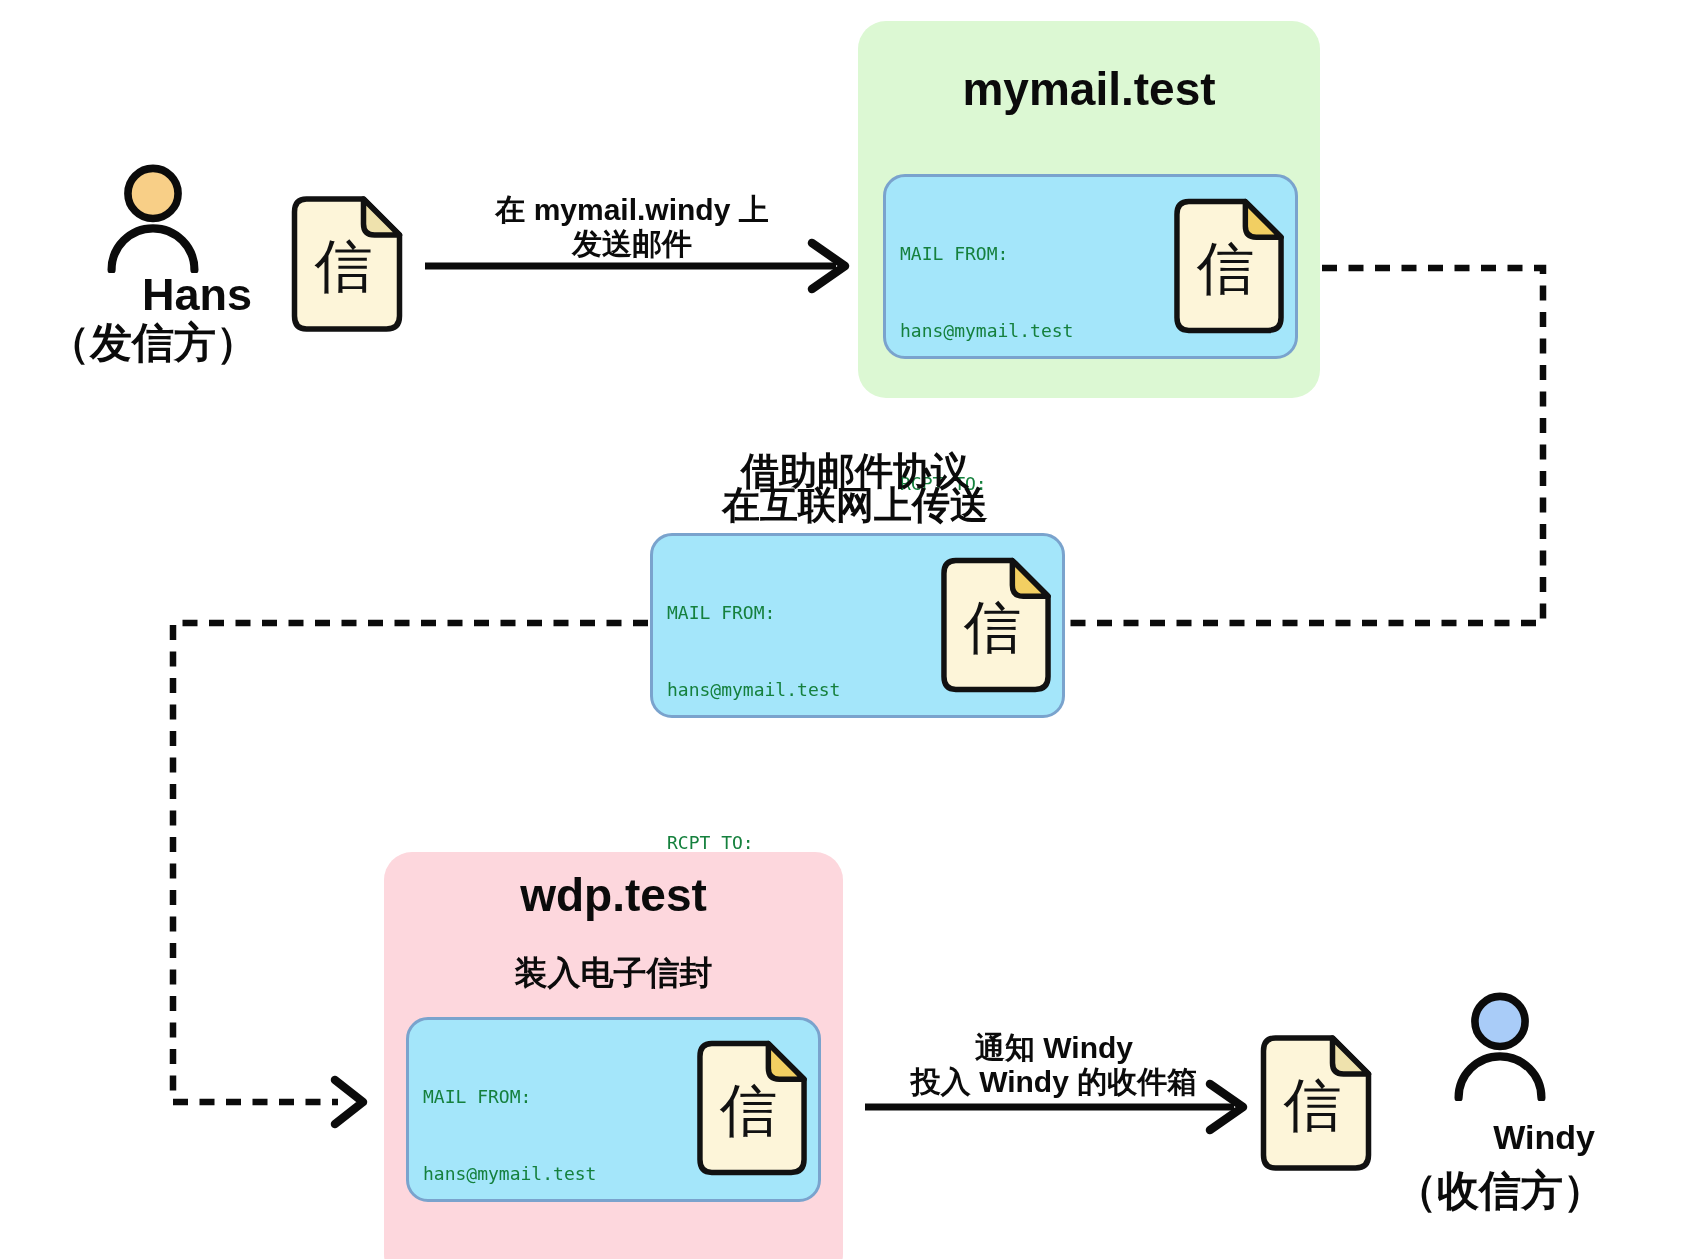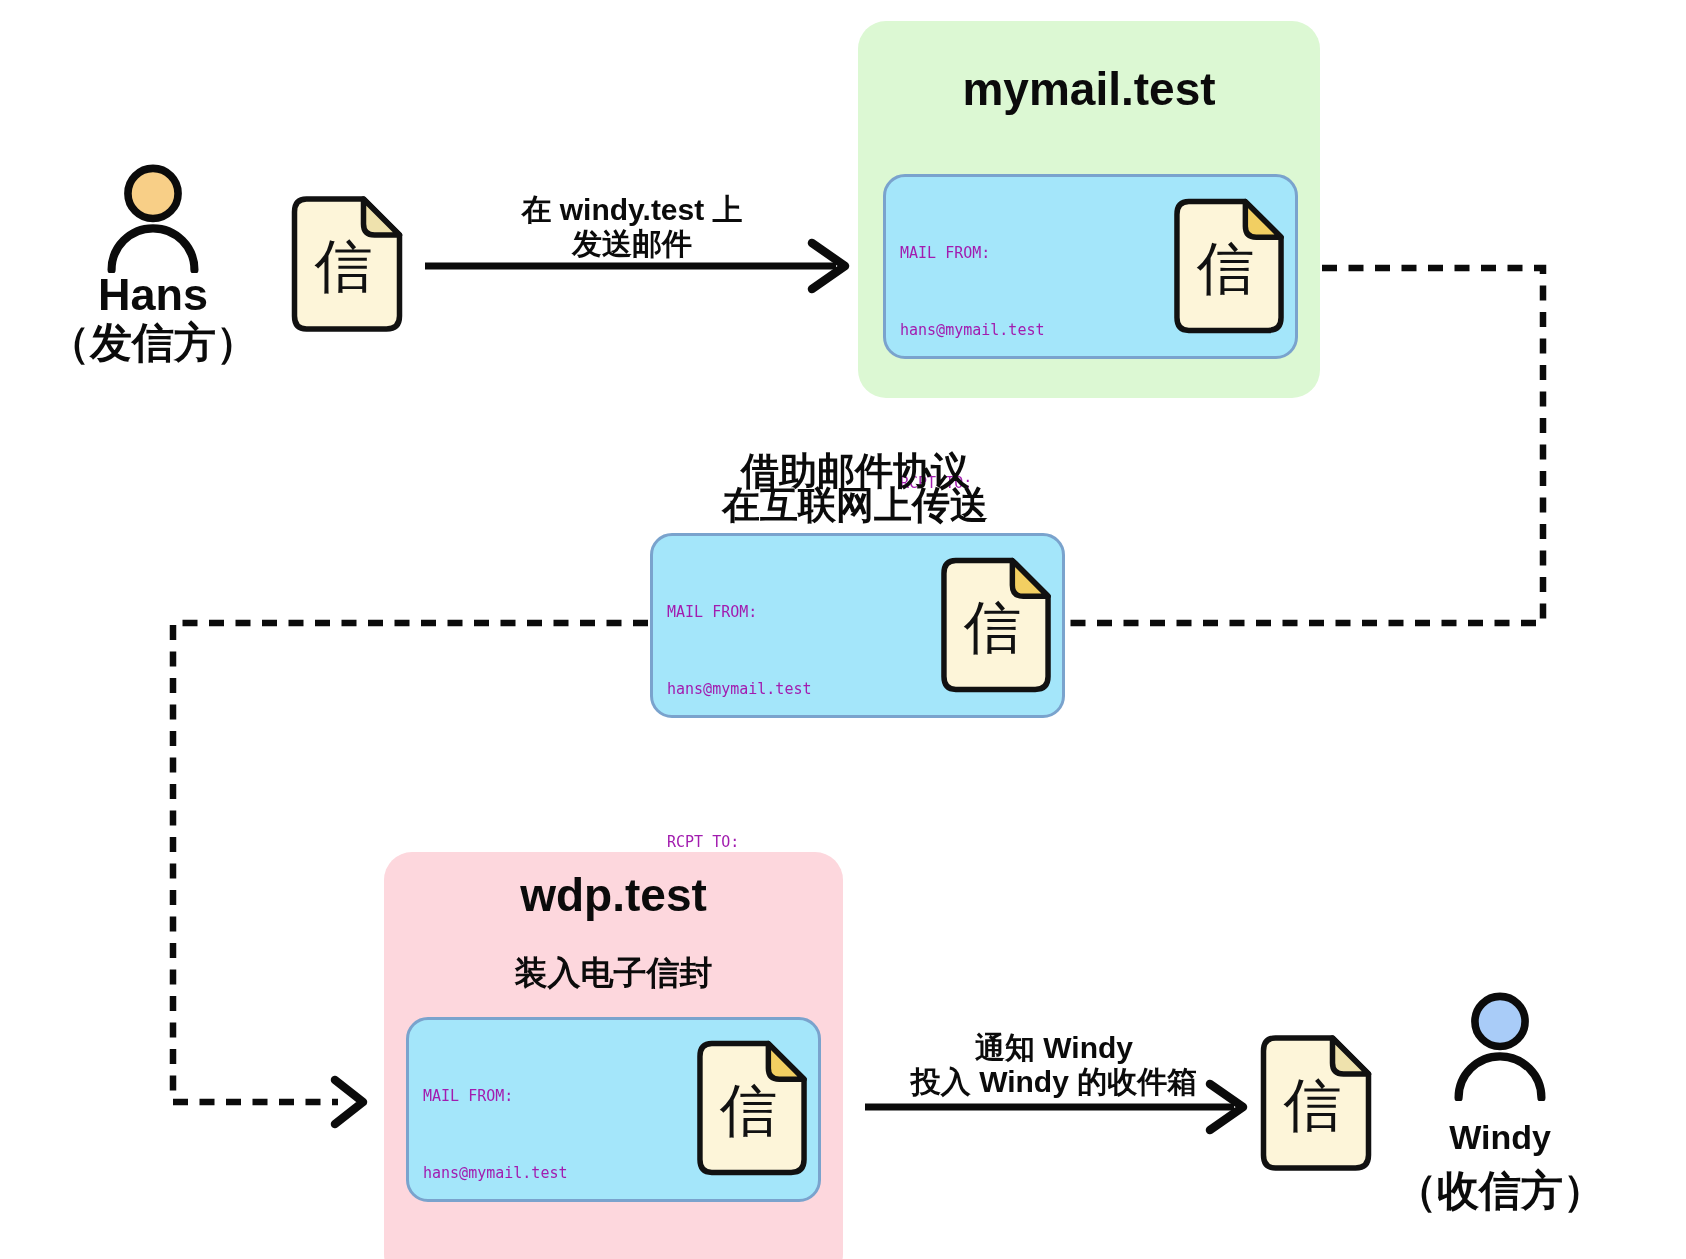--- a/index.html
+++ b/index.html
@@ -10,21 +10,21 @@
   .solid{stroke:#0b0b0b;stroke-width:7;fill:none;}
   .ahead{stroke:#0b0b0b;stroke-width:8.5;fill:none;stroke-linecap:round;stroke-linejoin:round;}
   .ctr{transform:translateX(-50%);white-space:nowrap;text-align:center;}
 
   .person{position:absolute;}
   .person-body{fill:none;stroke:#0b0b0b;stroke-width:7.5;stroke-linecap:round;}
   .person-head{stroke:#0b0b0b;stroke-width:7;}
   .head-sender{fill:var(--sender_head);}
   .head-receiver{fill:var(--receiver_head);}
 
-  .name-label{position:absolute;font-size:45px;font-weight:700;line-height:48px;}
+  .name-label{position:absolute;font-size:45px;font-weight:700;line-height:48px;margin-left:44px;}
   .role-label{position:absolute;font-size:42px;font-weight:700;line-height:38px;font-family:Liberation Serif, serif;}
 
   .letter{position:absolute;}
   .letter-body{fill:var(--letter_bg);stroke:#111;stroke-width:5.5;stroke-linejoin:round;}
   .letter-fold{stroke:#111;stroke-width:5.5;stroke-linejoin:round;}
   .fold-plain{fill:var(--letter_fold_plain);}
   .fold-gold{fill:var(--letter_fold_gold);}
   .letter text{font-family:"Liberation Sans",sans-serif;font-size:58px;font-weight:500;
                text-anchor:middle;fill:#111;}
 
@@ -36,21 +36,21 @@
   .server-title{position:absolute;left:0;right:0;text-align:center;
                 font-size:46px;font-weight:600;line-height:50px;}
   .server-sub{position:absolute;left:0;right:0;text-align:center;
               font-size:33px;font-weight:700;line-height:36px;}
 
   .envelope{position:absolute;width:415px;height:185px;box-sizing:border-box;
             background:var(--envelope_bg);border:3.5px solid var(--envelope_border);
             border-radius:22px;}
   .env-text{position:absolute;left:14px;top:13px;
             font-family:"DejaVu Sans Mono","Liberation Mono",monospace;
-            font-size:15px;line-height:25.5px;color:#a21caf;white-space:pre;}
+            font-size:18px;line-height:25.5px;color:#15803d;white-space:pre;}
   .env-spacer{height:26px;}
 </style>
 </head>
 <body>
 
 <div class="canvas">
 
   <svg class="connectors" viewBox="0 0 1686 1259">
     <path class="dash" d="M1322 268 H1543 V623 H1067"></path>
     <path class="dash" d="M648 623 H173 V1102 H338"></path>
@@ -68,21 +68,21 @@
   <div class="name-label ctr" style="left:153px;top:271px;">Hans</div>
   <div class="role-label ctr" style="left:153px;top:324px;">（发信方）</div>
 
   <svg class="letter" style="left:285px;top:194px;" width="124" height="140" viewBox="0 0 115 140">
     <path class="letter-body" d="M17 5 H74 L110 41 V122 Q110 135 97 135 H17 Q5 135 5 122 V18 Q5 5 17 5 Z"></path>
     <path class="letter-fold fold-plain" d="M74 5 L110 41 H85 Q74 41 74 30 Z"></path>
     <text x="54" y="92">信</text>
   </svg>
 
   <div class="label2 ctr" style="left:632px;top:193px;">
-    <div>在 windy.test 上</div>
+    <div>在 mymail.windy 上</div>
     <div>发送邮件</div>
   </div>
 
   <div class="server server1" style="left:858px;top:21px;width:462px;height:377px;">
     <div class="server-title" style="top:43px;">mymail.test</div>
 
     <div class="envelope" style="left:25px;top:153px;">
       <div class="env-text">
         <div>MAIL FROM:</div>
         <div>hans@mymail.test</div>

